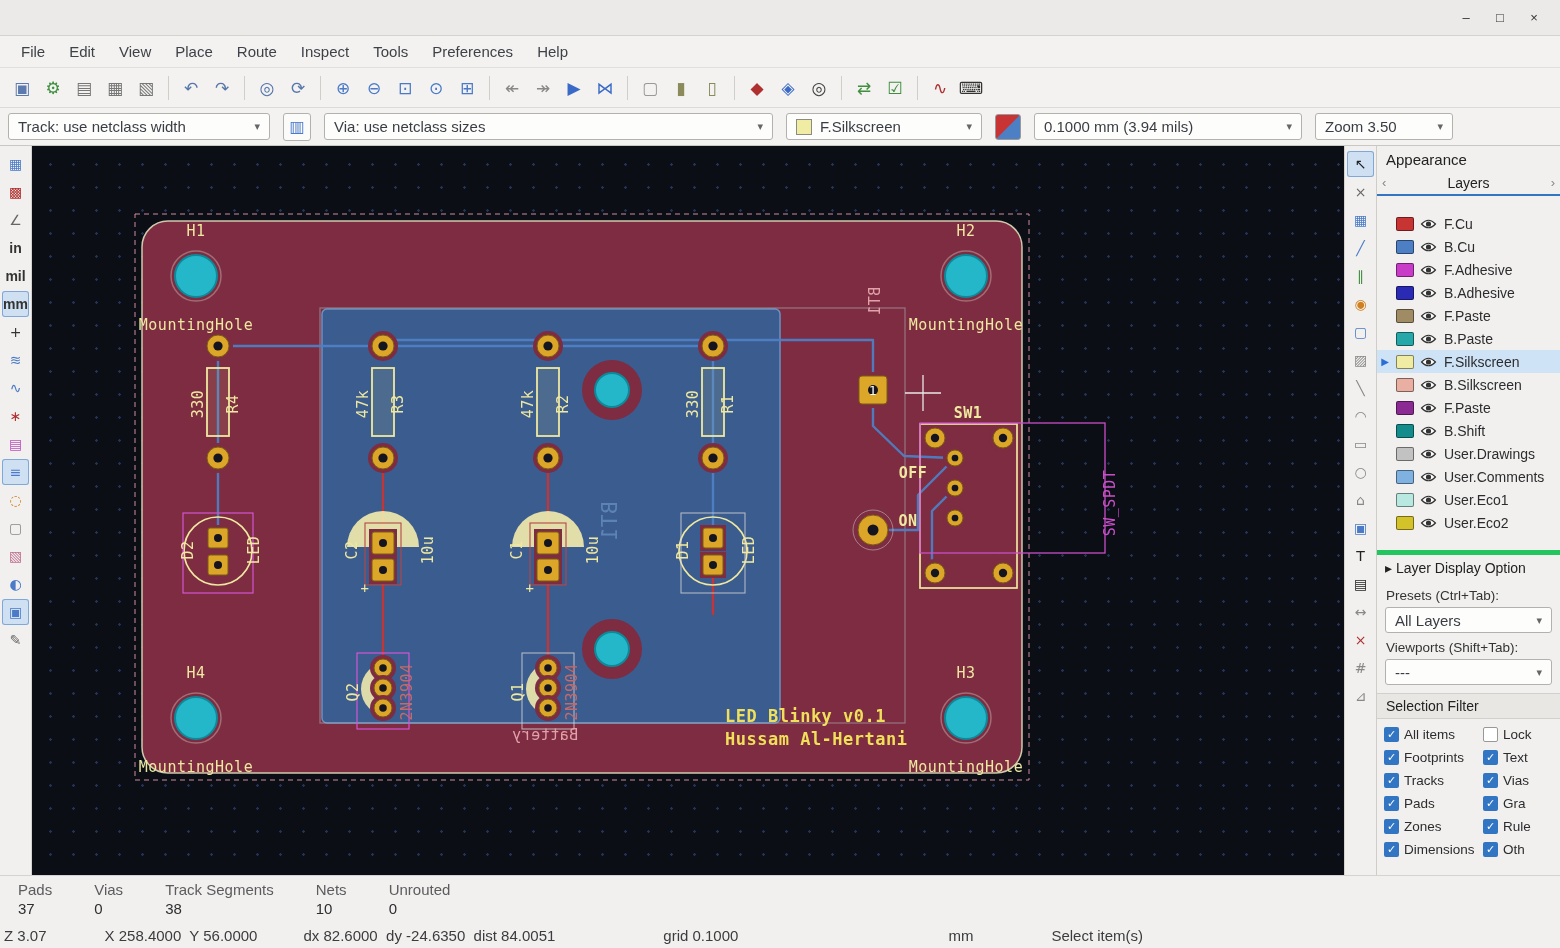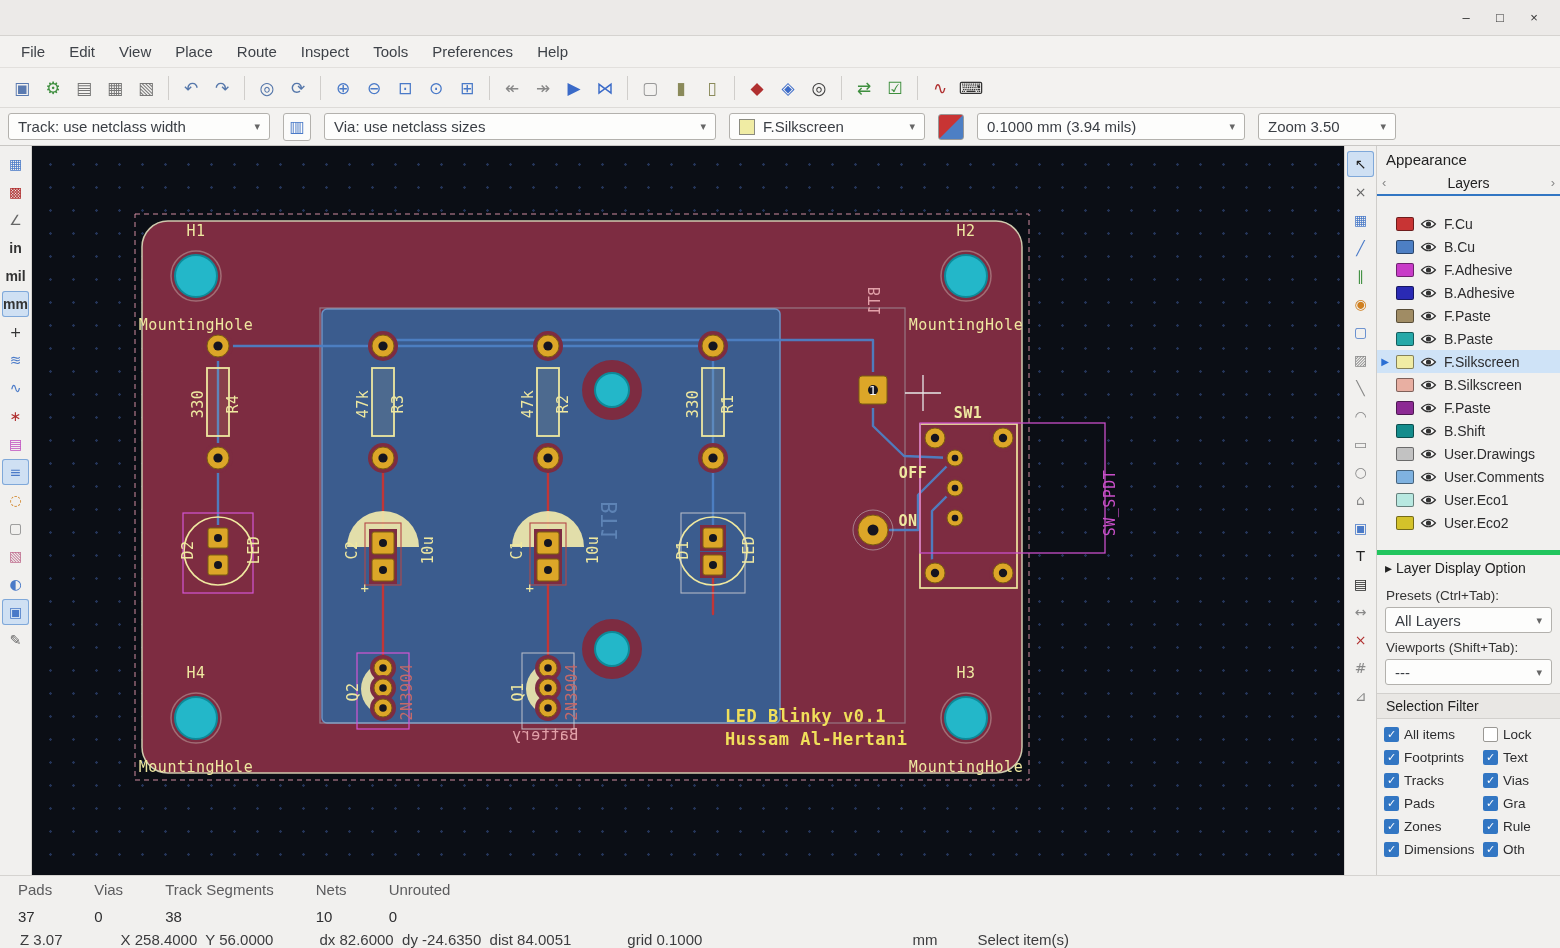--- a/index.html
+++ b/index.html
@@ -19,21 +19,21 @@
   
   .toolbar{height:40px;background:#f3f2f0;display:flex;align-items:center;padding:0 8px;gap:3px;border-bottom:1px solid #dddbd8}
   .tb-btn{width:28px;height:28px;display:flex;align-items:center;justify-content:center;border-radius:3px;font-size:17px;font-family:"DejaVu Sans",sans-serif;cursor:default;flex:none}
   .tb-btn.active{background:#cfe0f3;box-shadow:inset 0 0 0 1px #7fa8d9}
   .tb-text-btn{font-size:11.5px;font-weight:bold;font-family:"Liberation Sans",sans-serif}
   .tb-sep{width:1px;height:24px;background:#d0cecb;margin:0 5px;flex:none}
 
   .toolbar2{height:38px;background:#f3f2f0;display:flex;align-items:center;padding:0 8px;gap:13px;border-bottom:1px solid #c9c7c4}
   .combo{height:27px;background:#fdfdfc;border:1px solid #b3b1ad;border-radius:3px;display:flex;align-items:center;padding:0 9px;font-size:15px;color:#3a3e44;gap:8px;white-space:nowrap;overflow:hidden}
   .combo .arrow{margin-left:auto;color:#666;font-size:11px}
-  .w-track{width:262px}.w-via{width:392px}.w-layer{width:196px}.w-grid{width:268px}.w-zoom{width:138px}
+  .w-track{width:262px}.w-via{width:449px}.w-layer{width:196px}.w-grid{width:268px}.w-zoom{width:138px}
   .icon-btn{width:28px;height:28px;border:1px solid #b3b1ad;border-radius:3px;background:#fbfbfa;display:flex;align-items:center;justify-content:center;font-size:16px;color:#4a7ac8;font-family:"DejaVu Sans",sans-serif}
   .swatch-yellow{width:16px;height:16px;background:#f0eca4;border:1px solid #8b8b80;flex:none}
   .layer-pair{width:26px;height:26px;border-radius:3px;border:1px solid #999;background:linear-gradient(135deg,#c83434 49%,#4d7fc4 51%);flex:none}
 
   
   .main{display:flex;height:729px}
   .side-toolbar{width:32px;background:#f1f0ee;display:flex;flex-direction:column;align-items:center;padding-top:5px;gap:2px}
   .side-toolbar.left{border-right:1px solid #d5d3d0}
   .side-toolbar.right{border-left:1px solid #d5d3d0}
   .side-toolbar .tb-btn{width:27px;height:26px;font-size:14px}
@@ -61,28 +61,28 @@
   .sf-grid{display:grid;grid-template-columns:97px 1fr;padding:8px 7px;row-gap:8px;column-gap:2px}
   .sf-item{display:flex;align-items:center;gap:5px;font-size:13.5px;white-space:nowrap;overflow:hidden}
   .checkbox{width:15px;height:15px;border-radius:2px;flex:none;display:flex;align-items:center;justify-content:center}
   .checkbox.checked{background:#3276c3;color:#fff;font-size:11px}
   .checkbox.unchecked{background: #fff;border:1px solid #9a9894}
 
   
   .statusbar{height:47px;background:#f1f0ee;border-top:1px solid #d5d3d0;display:flex;padding:5px 18px 0}
   .stat{margin-right:42px}
   .stat .lab{font-size:15px;color:#5c5c5e}
-  .stat .val{font-size:15px;color:#2e2e30;margin-top:10px}
-  .statusbar2{height:26px;display:flex;align-items:flex-end;font-size:15px;color:#3c3c3e;padding:0 20px;background:#f1f0ee}
+  .stat .val{font-size:15px;color:#2e2e30;margin-top:2px}
+  .statusbar2{height:26px;display:flex;align-items:center;font-size:15px;color:#3c3c3e;padding:0 4px;background:#f1f0ee}
   .statusbar2 span{white-space:pre}
   .statusbar2 span:nth-child(2){margin-left:58px}
   .statusbar2 span:nth-child(3){margin-left:46px}
-  .statusbar2 span:nth-child(4){margin-left:56px}
+  .statusbar2 span:nth-child(4){margin-left:108px}
   .statusbar2 span:nth-child(5){margin-left:210px}
-  .statusbar2 span:nth-child(6){margin-left:40px}
+  .statusbar2 span:nth-child(6){margin-left:78px}
 </style>
 </head>
 <body>
 
 <div class="titlebar">
   <div class="win-controls">
     <div class="win-btn">–</div>
     <div class="win-btn">□</div>
     <div class="win-btn">×</div>
   </div>

